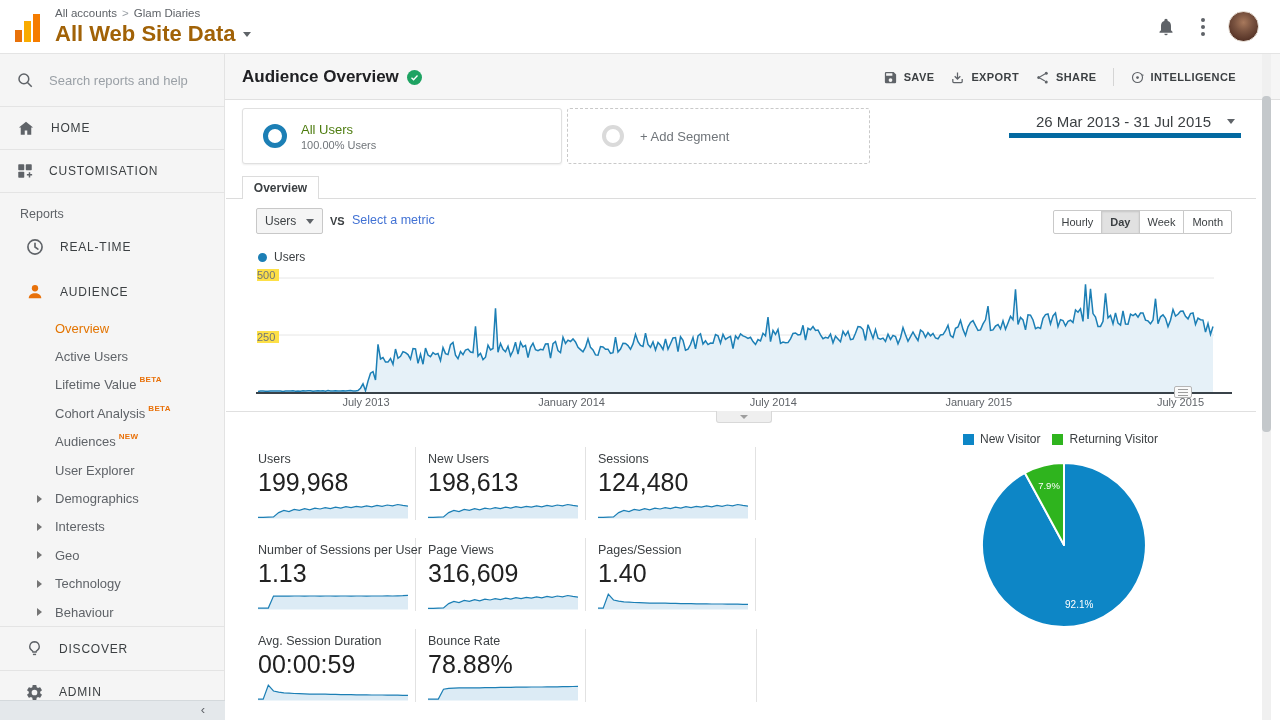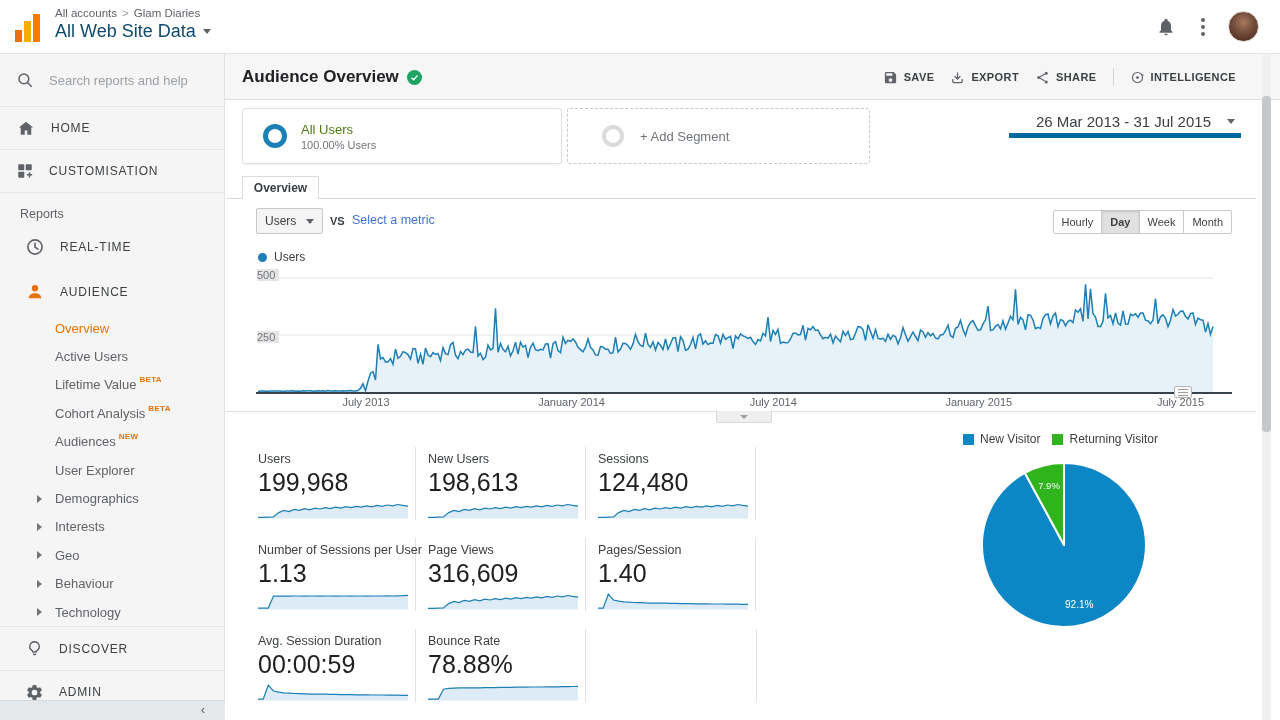--- a/index.html
+++ b/index.html
@@ -7,21 +7,21 @@
   #app { position:relative; width:1280px; height:720px; background:#fff; overflow:hidden; }
 
   
   #topbar { position:absolute; left:0; top:0; width:1280px; height:54px; background:#fff; border-bottom:1px solid #e4e4e4; z-index:9; }
   #logo { position:absolute; left:15px; top:12px; display:flex; align-items:flex-end; gap:2px; height:30px; }
   #logo .b1{width:7px;height:12px;background:#e8710a;}
   #logo .b2{width:7px;height:21px;background:#f9ab00;}
   #logo .b3{width:7px;height:28px;background:#f57c00;}
   .bc { position:absolute; left:55px; top:7px; font-size:11.5px; color:#5f6368; }
   .bc .sep { margin:0 5px; color:#9aa0a6; }
-  .vt { position:absolute; left:55px; top:21px; font-size:18px; font-weight:400; color:#0c4a6e; display:flex; align-items:center; }
+  .vt { position:absolute; left:55px; top:21px; font-size:22px; font-weight:700; color:#a16207; display:flex; align-items:center; }
   .caret-down { display:inline-block; width:0; height:0; border-left:4px solid transparent; border-right:4px solid transparent; border-top:5px solid #5f6368; margin-left:7px; }
   #bell { position:absolute; left:1156px; top:17px; color:#5f6368; cursor:pointer; }
   #kebab { position:absolute; left:1201px; top:18px; width:4px; cursor:pointer; }
   #kebab i { display:block; width:4px; height:4px; border-radius:50%; background:#5f6368; margin-bottom:3px; }
   #avatar { position:absolute; left:1228px; top:11px; width:31px; height:31px; border-radius:50%; cursor:pointer;
             background:radial-gradient(circle at 50% 36%, #a8795c 0%, #7a5340 38%, #402018 100%); border:1px solid #e0d6cc; }
 
   
   #sidebar { position:absolute; left:0; top:54px; width:225px; height:646px; background:#f5f5f5; border-right:1px solid #e3e3e3; }
   .srow { display:flex; align-items:center; border-bottom:1px solid #e4e4e4; padding-left:16px; color:#5f6368; }
@@ -71,21 +71,21 @@
   .gran-btn { padding:0 8px; height:24px; line-height:22px; font-size:11px; color:#3c4043; background:#fff; border:1px solid #c9c9c9; margin-left:-1px; cursor:pointer; }
   .gran-btn:first-child { border-radius:2px 0 0 2px; margin-left:0; }
   .gran-btn:last-child { border-radius:0 2px 2px 0; }
   .gran-btn.sel { background:#e1e1e1; font-weight:700; box-shadow:inset 0 1px 2px rgba(0,0,0,.12); }
 
   
   #legend { position:absolute; left:258px; top:250px; display:flex; align-items:center; gap:7px; }
   #legend .dot { width:9px; height:9px; border-radius:50%; background:#1c7fb5; }
   #legend span.txt { font-size:12px; color:#3c4043; }
   #main-chart { position:absolute; left:256px; top:268px; }
-  .ylab { position:absolute; left:257px; font-size:11px; color:#70757a; background:#e5e5e5; padding-right:4px; z-index:2; }
+  .ylab { position:absolute; left:257px; font-size:11px; color:#70757a; background:#fde047; padding-right:4px; z-index:2; }
   #axis-line { position:absolute; left:256px; top:392px; width:976px; height:2px; background:#394249; }
   #xlabels { position:absolute; left:256px; top:396px; width:976px; height:14px; }
   .xtick { position:absolute; transform:translateX(-50%); font-size:11px; color:#5f6368; white-space:nowrap; }
   #chart-div { position:absolute; left:226px; top:411px; width:1030px; height:1px; background:#e0e0e0; }
   #collapse-tab { position:absolute; left:716px; top:411px; width:56px; height:12px; background:#efefef; border:1px solid #d8d8d8; border-top:none; border-radius:0 0 3px 3px; display:flex; align-items:center; justify-content:center; cursor:pointer; }
   #collapse-tab .c { width:0; height:0; border-left:4px solid transparent; border-right:4px solid transparent; border-top:4px solid #9e9e9e; }
   #slider-handle { position:absolute; left:1174px; top:386px; width:18px; height:12px; background:#fafafa; border:1px solid #b5b5b5; border-radius:2px; display:flex; align-items:center; justify-content:center; cursor:grab; }
   #slider-handle i { display:block; width:10px; height:1px; background:#9e9e9e; box-shadow:0 3px 0 #9e9e9e, 0 -3px 0 #9e9e9e; }
 
   
@@ -216,25 +216,25 @@
         <div class="sub-item">
           <span class="tri"></span>
           <span>Interests</span>
         </div>
         <div class="sub-item">
           <span class="tri"></span>
           <span>Geo</span>
         </div>
         <div class="sub-item">
           <span class="tri"></span>
+          <span>Technology</span>
+        </div>
+        <div class="sub-item">
+          <span class="tri"></span>
           <span>Behaviour</span>
-        </div>
-        <div class="sub-item">
-          <span class="tri"></span>
-          <span>Technology</span>
         </div>
       </div>
     <div class="nav-row2 side-div" style="height:44px;">
       <span class="icon-gray">
         <svg viewBox="0 0 24 24" width="19" height="19" fill="none" stroke="currentColor" stroke-width="1.8">
             <path d="M12 3.5a6 6 0 0 1 3.4 10.9c-.9.6-1.4 1.4-1.4 2.1h-4c0-.7-.5-1.5-1.4-2.1A6 6 0 0 1 12 3.5z"></path>
             <path d="M10 19.5h4"></path>
           </svg>
       </span>
       <span class="nav-label">DISCOVER</span>

